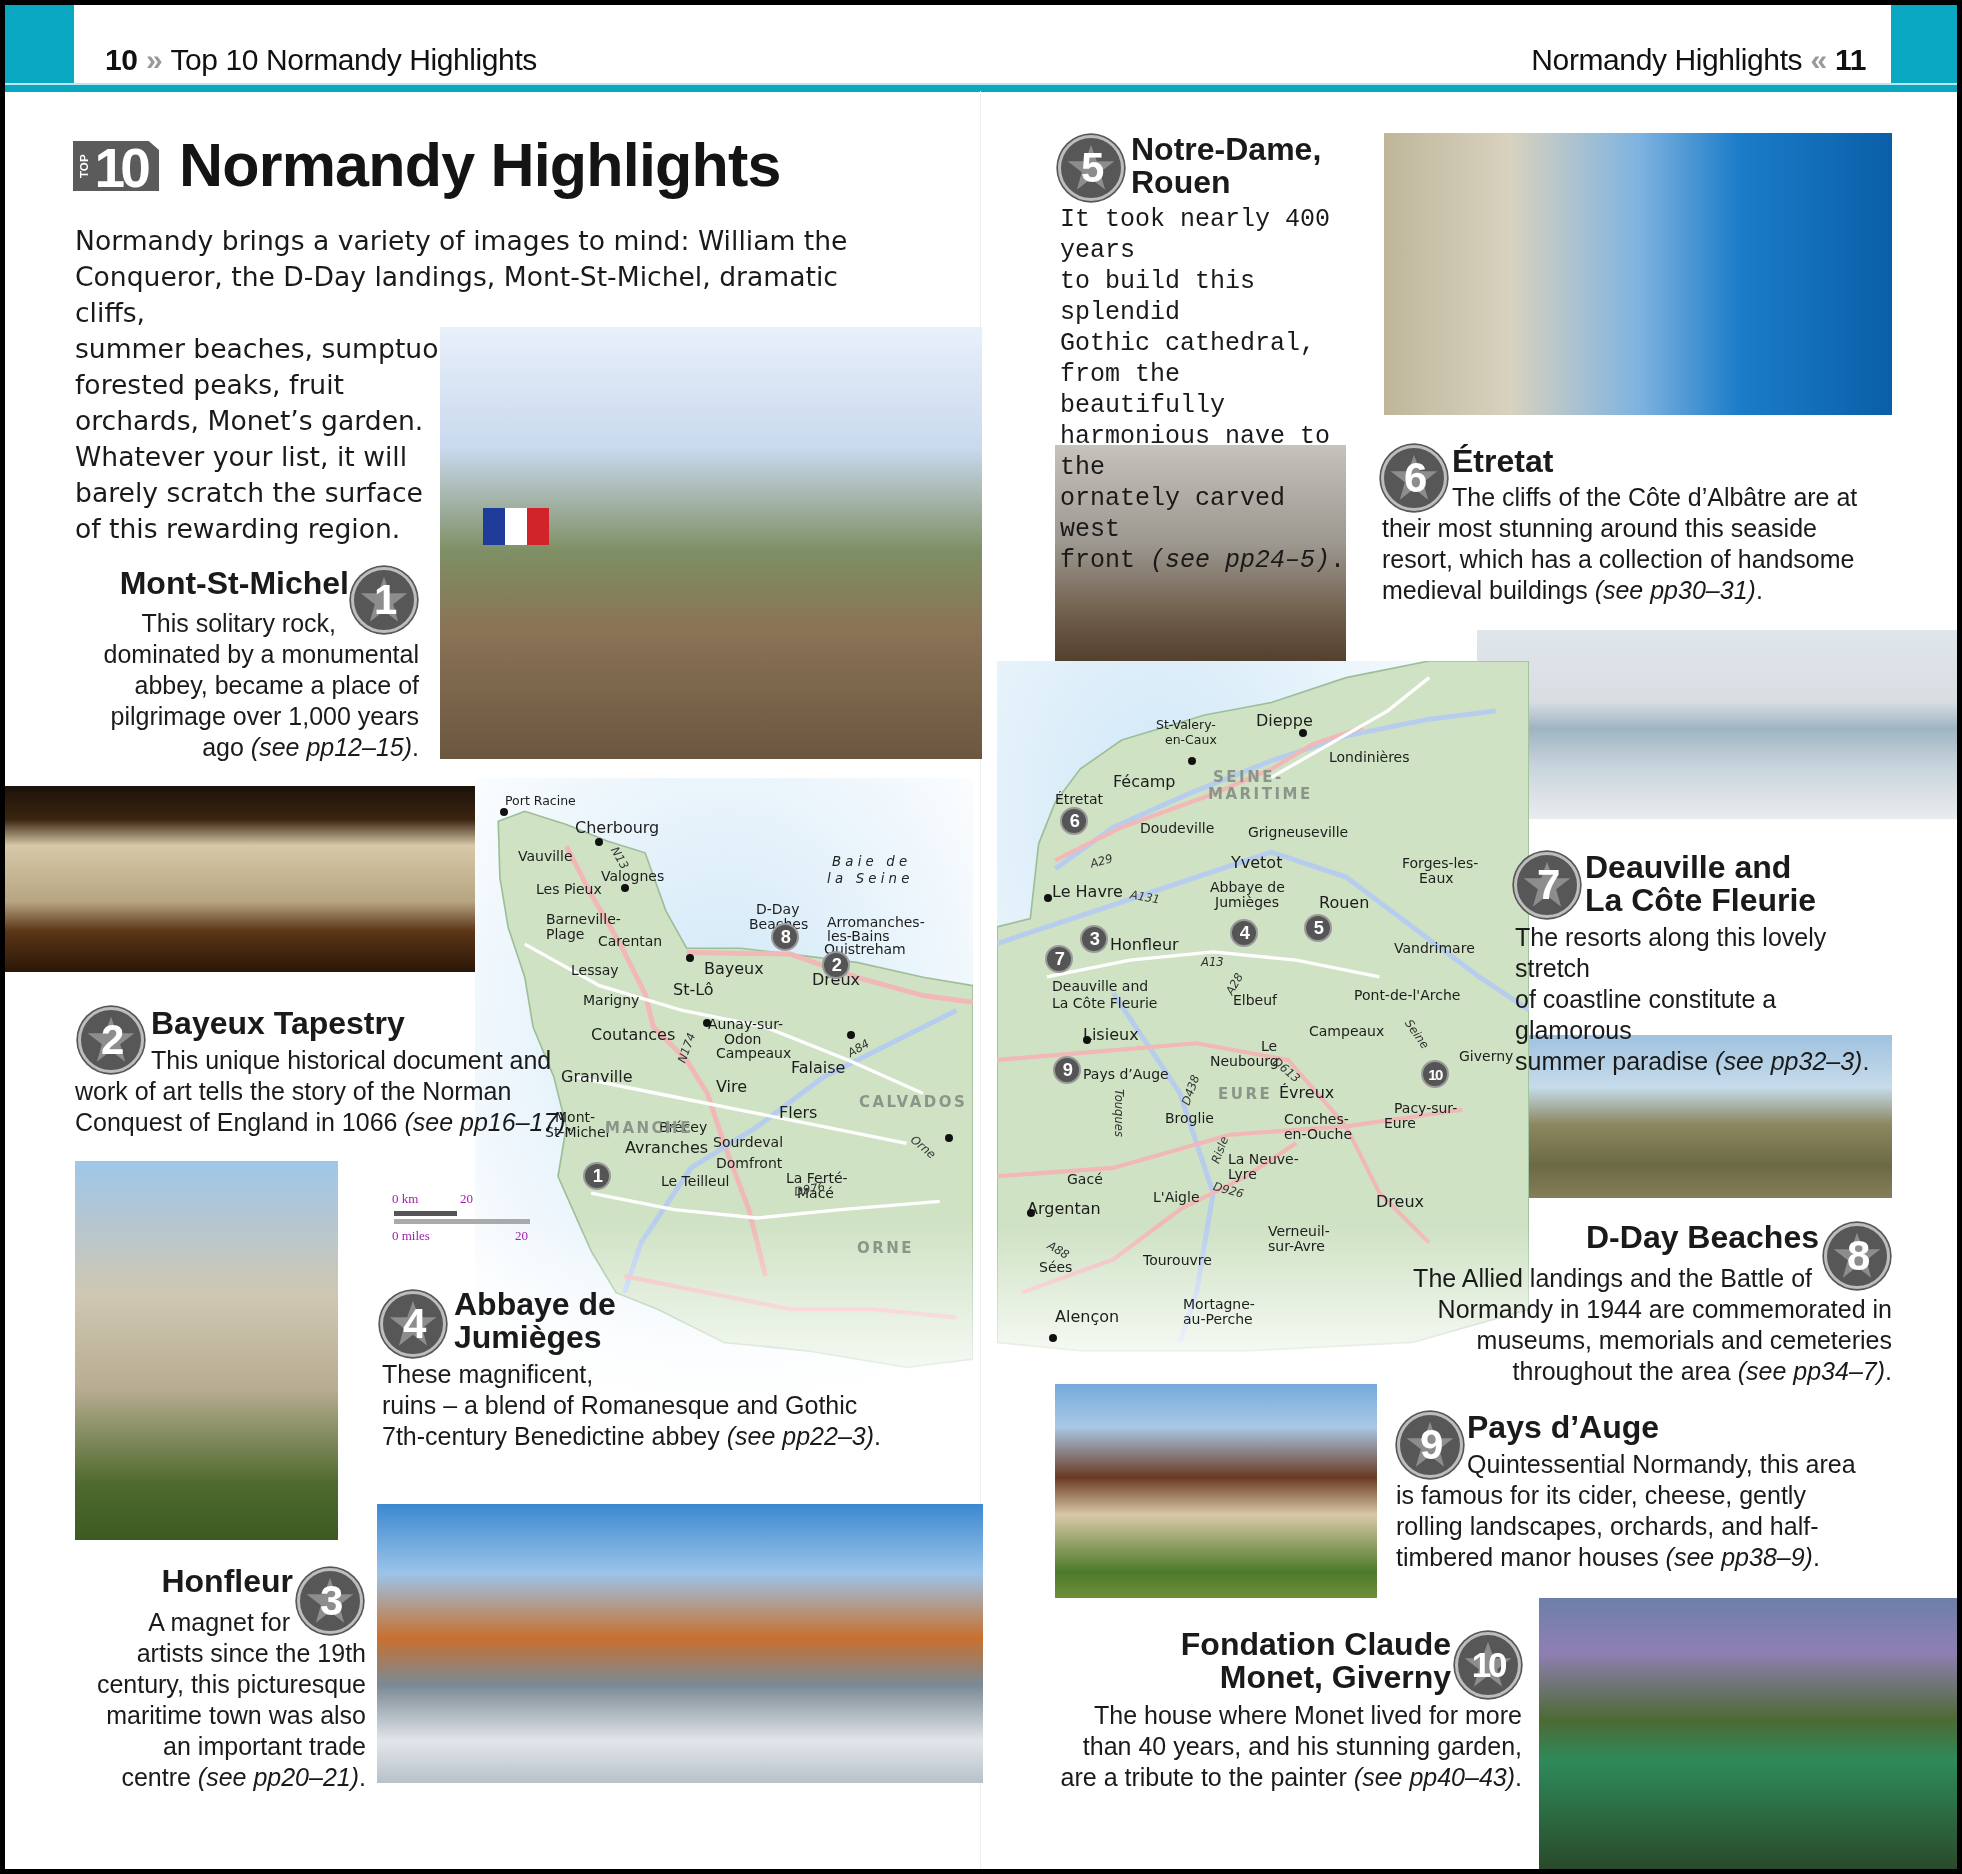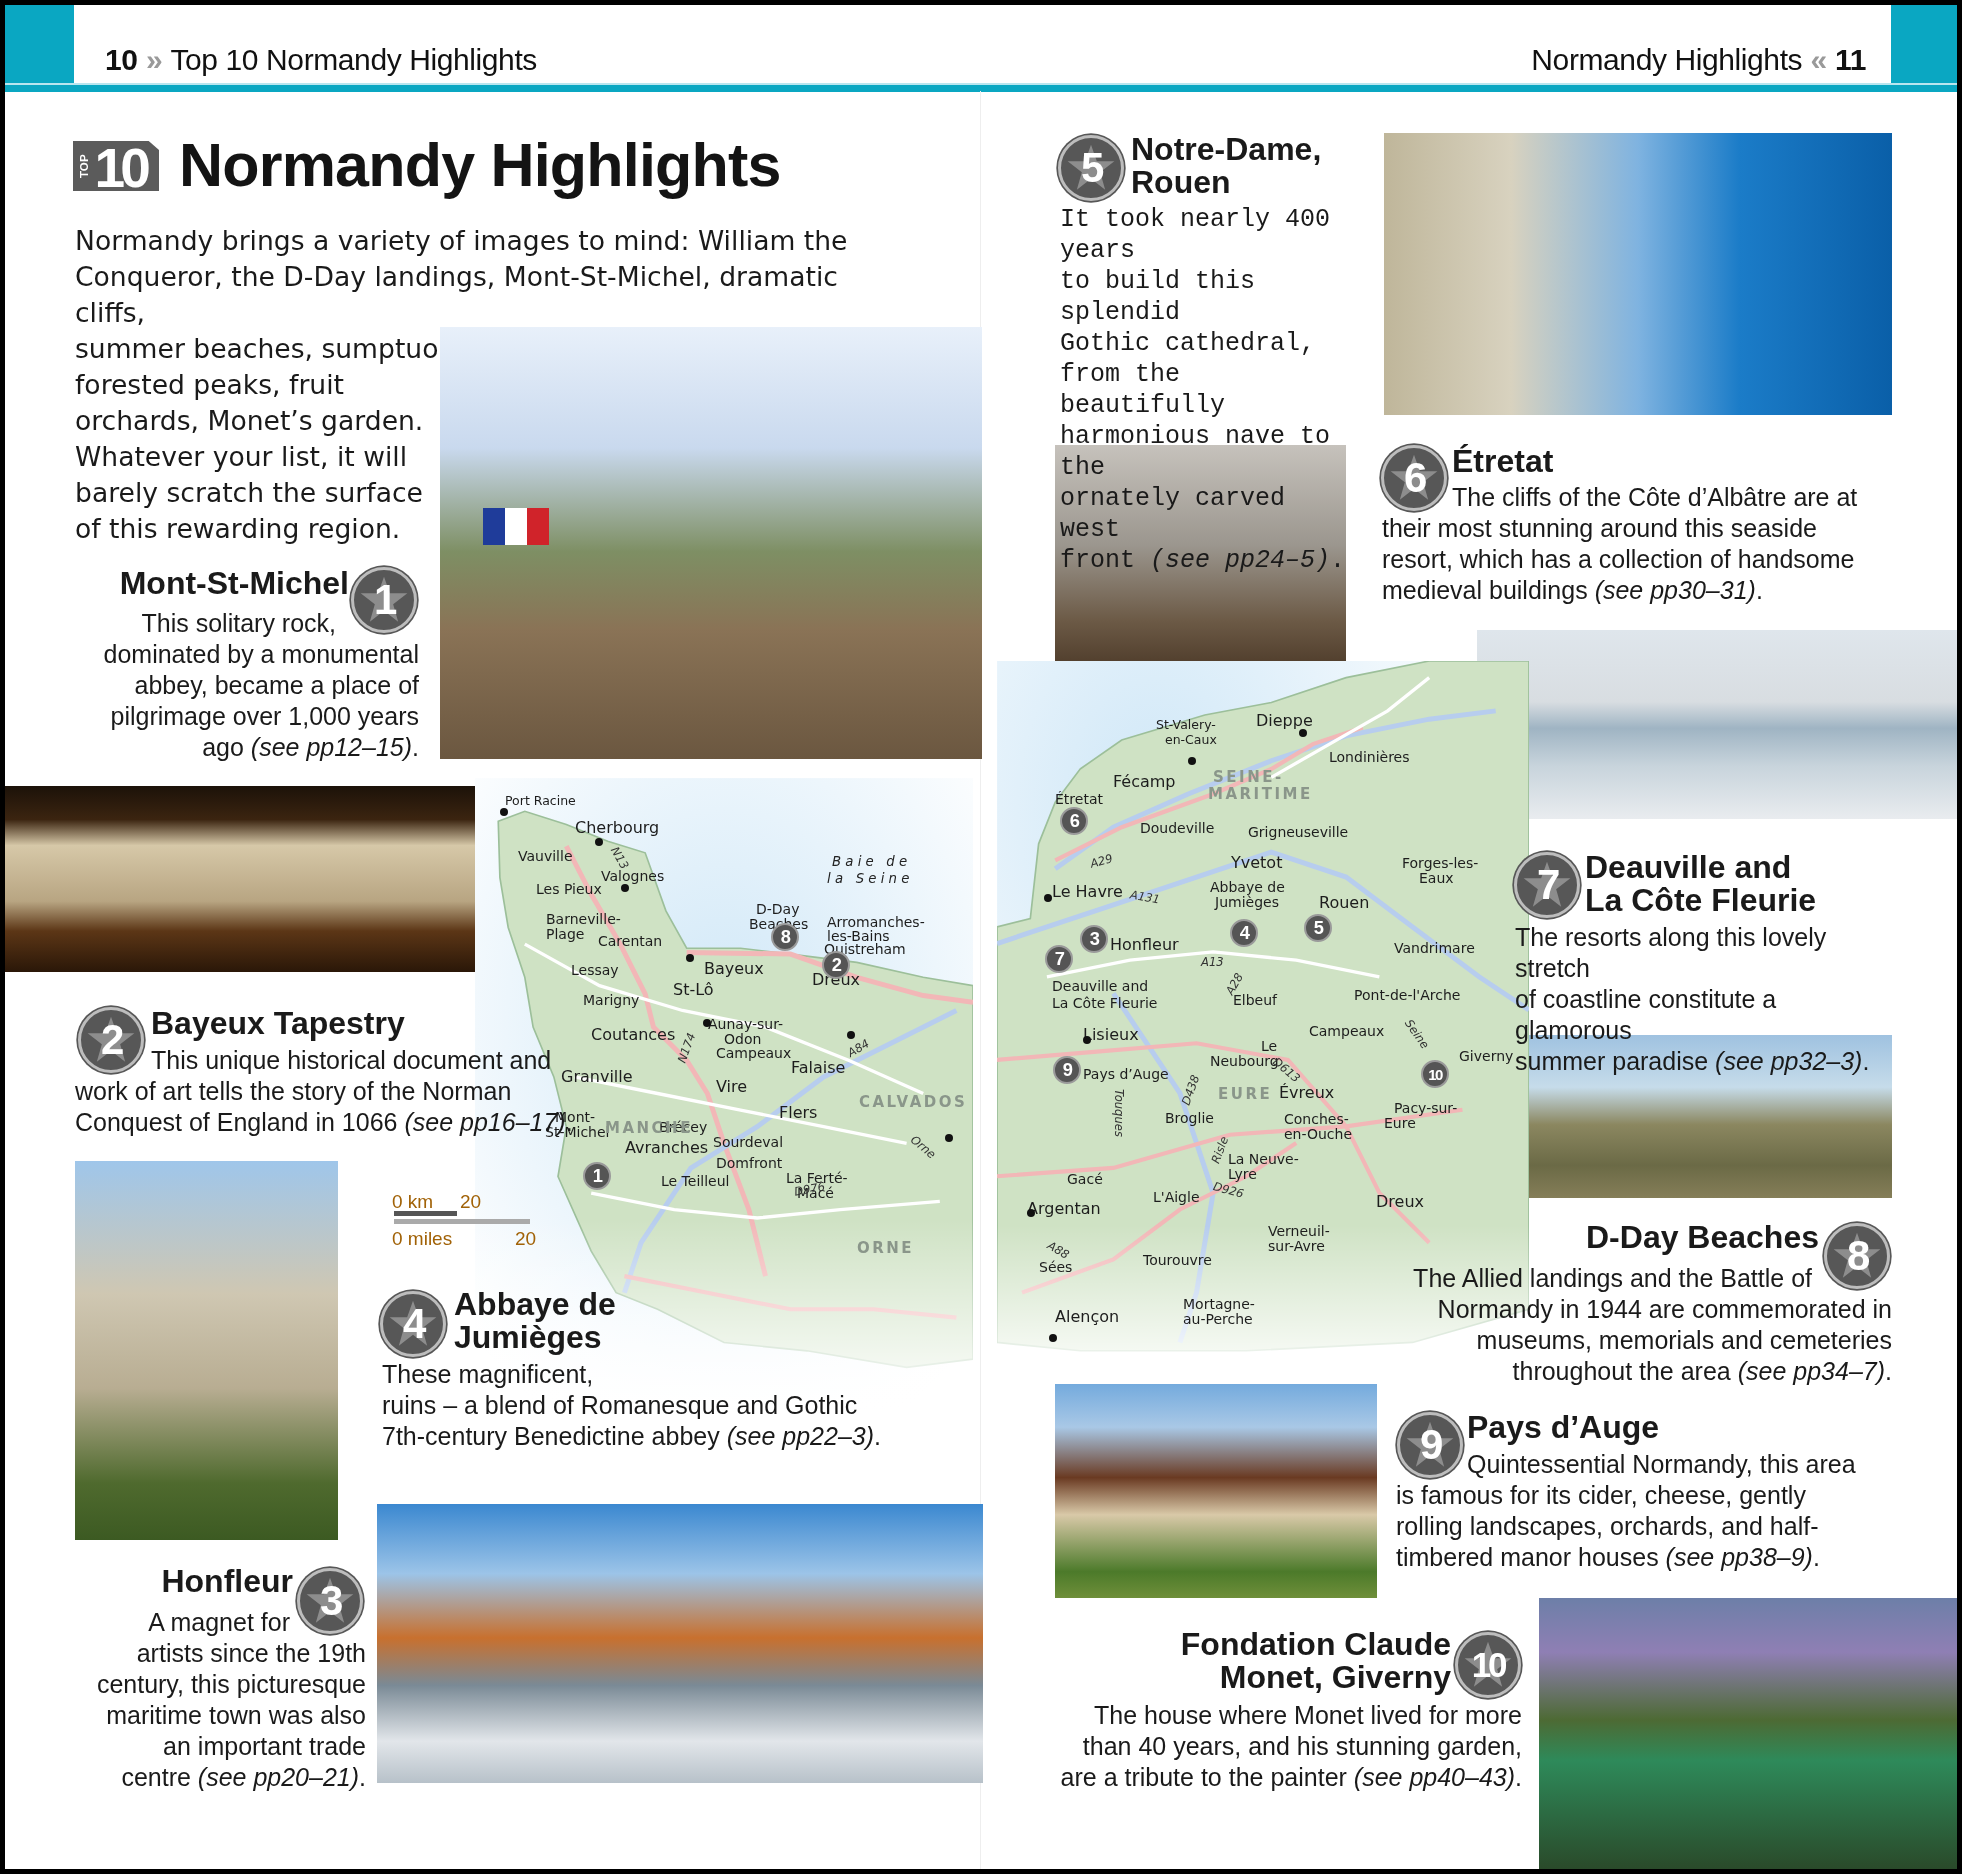--- a/index.html
+++ b/index.html
@@ -66,21 +66,21 @@
   .map-bg { position: absolute; inset: 0; }
   .map-label { position: absolute; font-family: "DejaVu Sans", sans-serif; font-size: 14px; color: #1d1d1d; white-space: nowrap; line-height: 16.6px; }
   .map-label.big { font-size: 16px; }
   .map-region { position: absolute; font: bold 15px "DejaVu Sans", sans-serif; color: #8a968a; letter-spacing: 2.5px; line-height: 16.6px; }
   .map-sea { position: absolute; font: italic 13.3px "DejaVu Sans", sans-serif; color: #222; letter-spacing: 4.2px; line-height: 16.6px; }
   .map-road { position: absolute; font: italic 11.6px "DejaVu Sans", sans-serif; color: #333; }
   .dot { position: absolute; width: 8.3px; height: 8.3px; border-radius: 50%; background: #111; }
   .mbadge { position: absolute; width: 28px; height: 28px; border-radius: 50%; background: #555; border: 2.5px solid #9a9a9a; color: #fff; font: bold 18.3px "Liberation Sans", sans-serif; display: flex; align-items: center; justify-content: center; letter-spacing: -1.7px; }
 
   .scale { left: 387px; top: 1186px; width: 150px; height: 58px; }
-  .scale .lbl { position: absolute; font-size: 19px; font-family: Liberation Sans, sans-serif; color: #a16207; }
+  .scale .lbl { position: absolute; font-size: 13px; font-family: Liberation Serif, serif; color: #a21caf; }
   .scale .bar1 { position: absolute; left: 1.7px; top: 20px; width: 63px; height: 5px; background: #555; }
   .scale .bar2 { position: absolute; left: 1.7px; top: 28px; width: 136px; height: 5px; background: #aaa; }
   .spine { left: 975px; top: 86px; width: 0.8px; height: 1778px; background: #eee; }
 </style>
 </head>
 <body>
 
 <div class="page">
 
   <div class="abs hdr-strip-l"></div>

